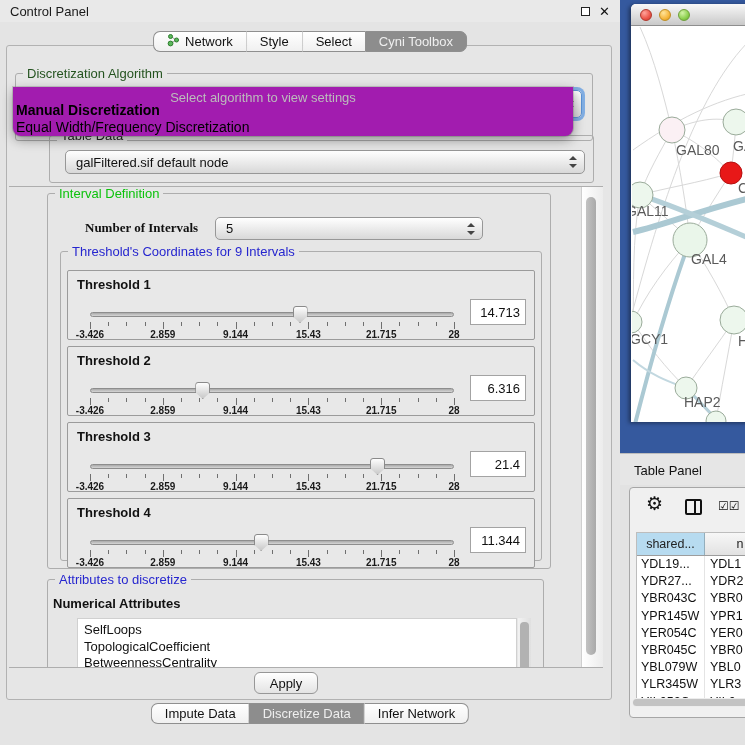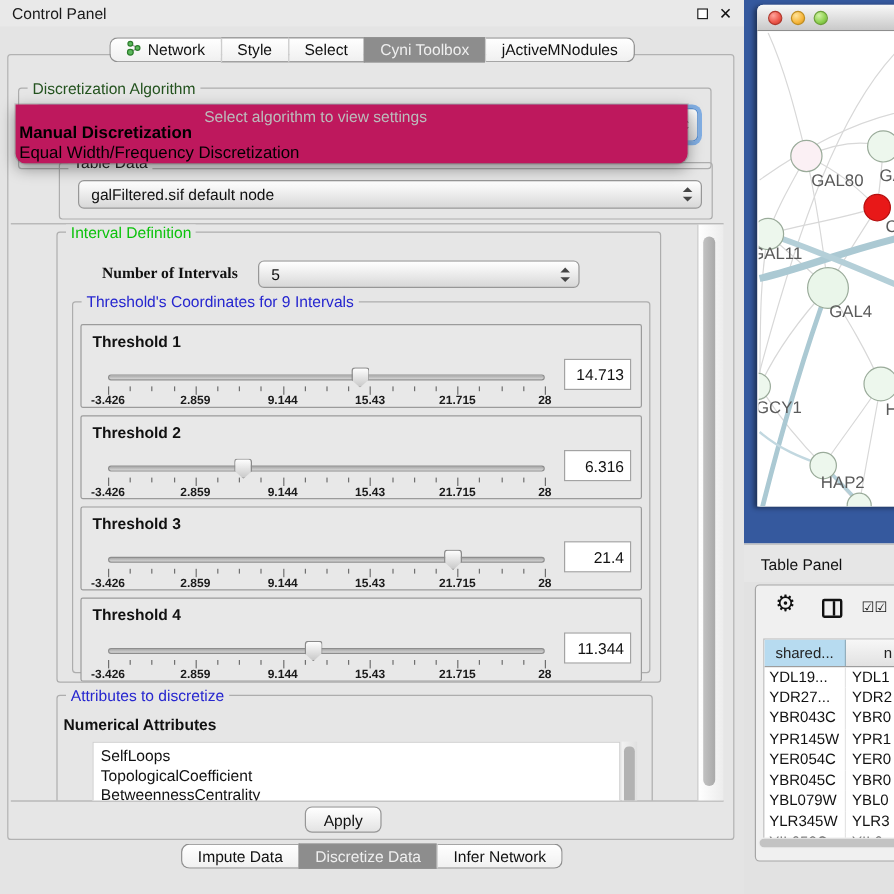--- a/index.html
+++ b/index.html
@@ -80,21 +80,21 @@
   .attr-scroll{position:absolute;left:470px;top:38px;width:13px;height:95px;background:linear-gradient(to right,#f2f2f2,#e0e0e0);}
   .attr-scroll .thumb2{position:absolute;left:2px;top:4px;width:9px;height:48px;background:#b2b2b2;border-radius:4px;}
 
   .vscroll{position:absolute;left:572px;top:0;width:22px;height:482px;background:linear-gradient(to right,#ffffff,#ececec);border-left:1px solid #cfcfcf;}
   .vscroll .thumb2{position:absolute;left:4px;top:10px;width:10px;height:458px;background:linear-gradient(to right,#c2c2c2,#a9a9a9);border-radius:5px;}
 
   .apply{position:absolute;left:247px;top:626px;width:64px;height:22px;background:linear-gradient(#ffffff,#e3e3e3);
     border:1px solid #979797;border-radius:6px;font-size:13px;color:#111;padding:0;}
 
   
-  .popup{position:absolute;left:13px;top:87px;width:560px;height:49px;background:#be185d;z-index:40;
+  .popup{position:absolute;left:13px;top:87px;width:560px;height:49px;background:#a21caf;z-index:40;
     border-radius:0 0 8px 8px;box-shadow:0 4px 12px rgba(0,0,0,.38),0 0 0 1px rgba(140,140,140,.35);}
   .popup .ph{position:absolute;left:0;right:60px;top:3px;text-align:center;color:#bcbcbc;font-size:13px;}
   .popup .pi{position:absolute;left:2px;right:2px;height:17px;font-size:14px;padding-left:1px;color:#000;white-space:nowrap;}
   .popup .pi.sel{font-weight:bold;}
 
   
   .right-side{position:absolute;left:620px;top:0;width:140px;height:745px;background:#e2e2e2;}
   .desktop-blue{position:absolute;left:0;top:0;width:140px;height:453px;background:#35599e;}
   .net-window{position:absolute;left:11px;top:4px;width:129px;height:418px;background:#fff;
     border-radius:5px 0 0 0;box-shadow:-2px 1px 4px rgba(0,0,0,.45);}
@@ -150,23 +150,20 @@
           <span>Network</span>
         </div>
         <div class="tab">
           <span>Style</span>
         </div>
         <div class="tab">
           <span>Select</span>
         </div>
         <div class="tab active">
           <span>Cyni Toolbox</span>
-        </div>
-        <div class="tab">
-          <span>jActiveMNodules</span>
         </div>
       </nav>
 
     <div class="cp-body">
 
       <div class="group algo-group">
         <span class="gtitle algo">Discretization Algorithm</span>
         <div class="combo focus algo-combo">
           <span class="spin">
               <i class="up"></i>

